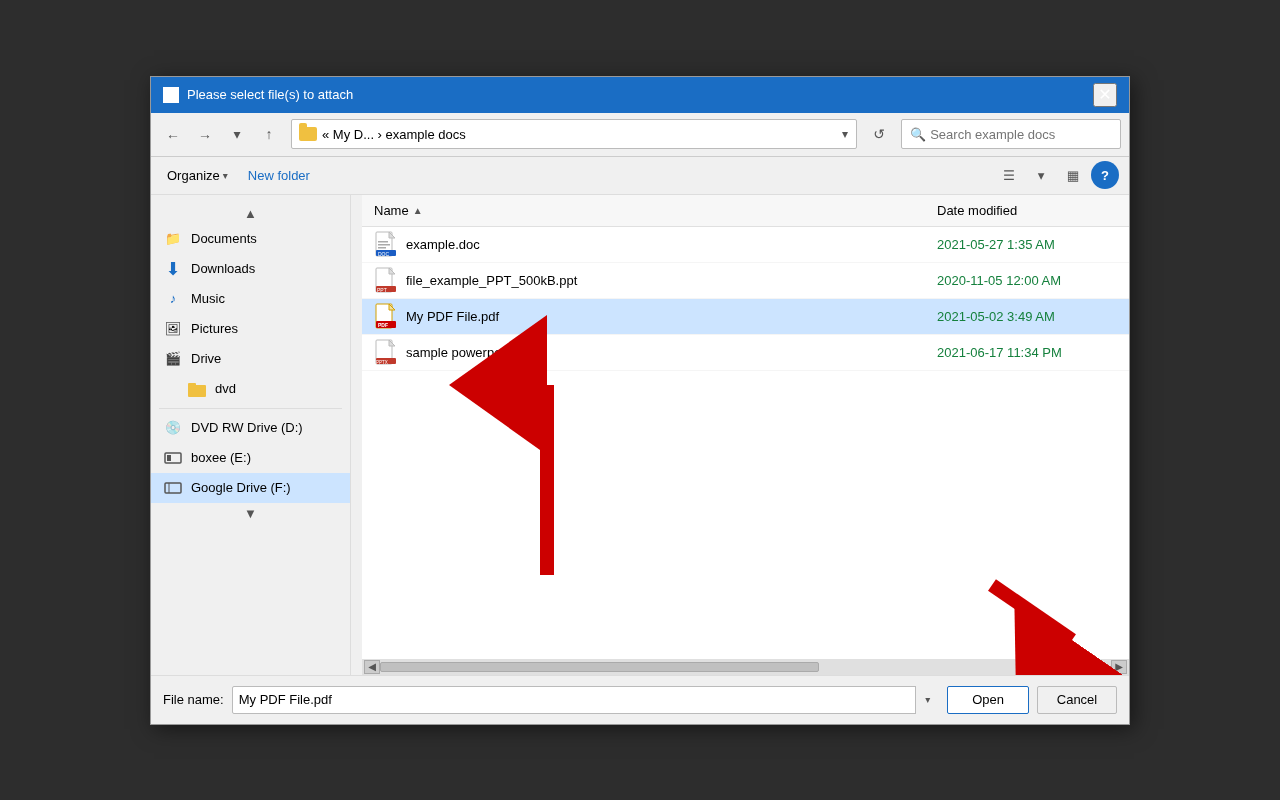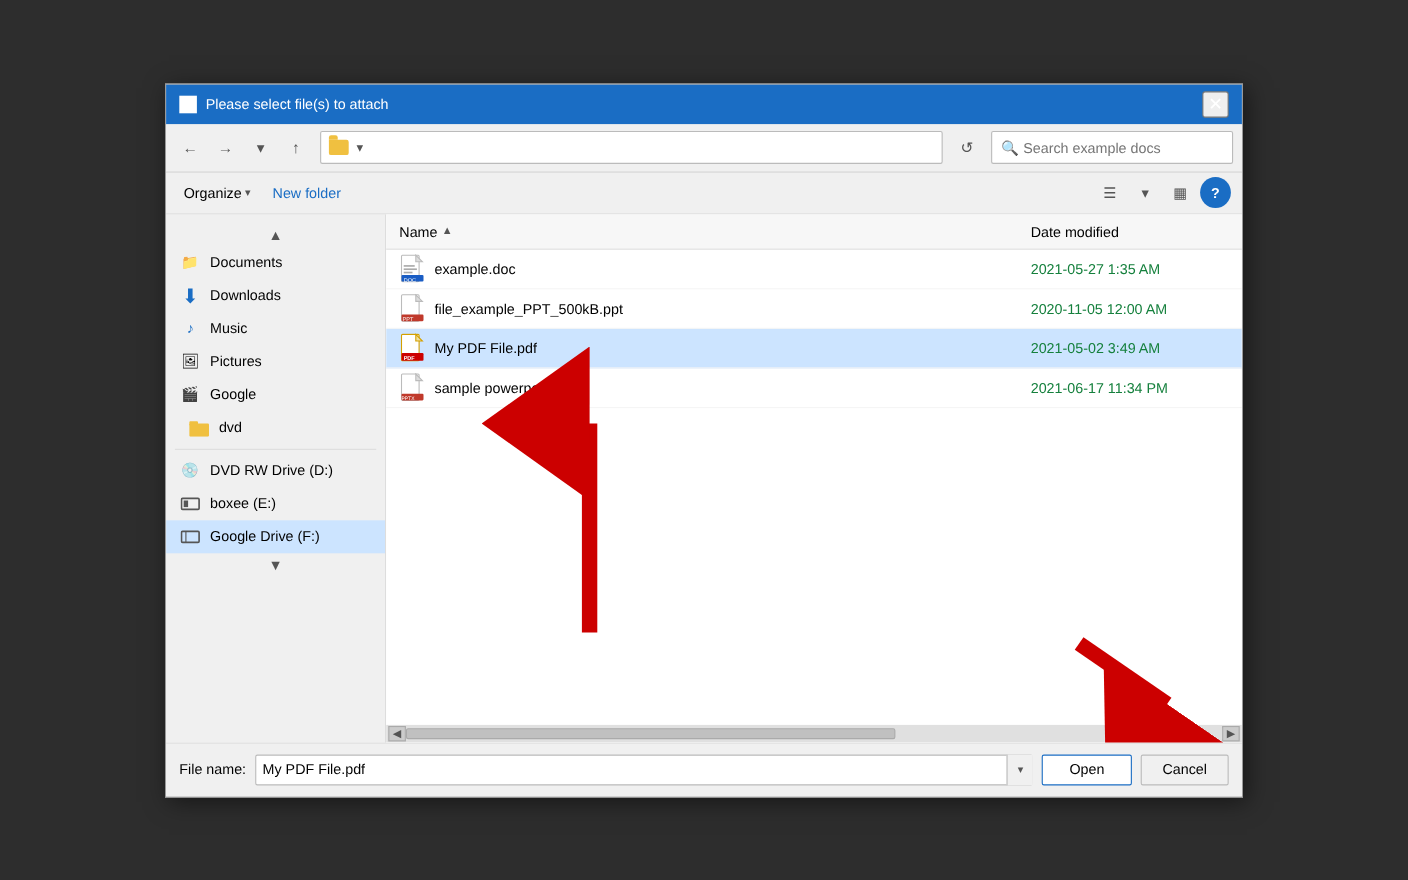--- a/index.html
+++ b/index.html
@@ -457,20 +457,21 @@
       cursor: pointer;
       border-radius: 2px;
       padding: 0 16px;
     }
 
     .file-pane-container {
       position: relative;
       flex: 1;
       display: flex;
       flex-direction: column;
+      margin-left: 11px;
     }
 
     
     .arrows-svg {
       position: absolute;
       top: 0; left: 0;
       width: 100%;
       height: 100%;
       pointer-events: none;
       z-index: 50;
@@ -501,20 +502,21 @@
   <div class="toolbar">
     <button class="nav-btn">←</button>
     <button class="nav-btn">→</button>
     <button class="nav-btn">▾</button>
     <button class="nav-btn">↑</button>
 
     <div class="address-bar">
       <div class="address-icon">
         <div class="folder-icon-sm"></div>
       </div>
+      <span class="address-text">« My D... › example docs</span>
       <span class="address-chevron">▾</span>
     </div>
 
     <button class="refresh-btn">↺</button>
 
     <div class="search-box">
       <span class="search-icon-span">🔍</span>
       <input class="search-input" type="text" placeholder="Search example docs" style="">
     </div>
   </div>
@@ -558,24 +560,24 @@
         <span>Music</span>
       </div>
 
       <div class="sidebar-item">
         <div class="sidebar-item-icon">🖼</div>
         <span>Pictures</span>
       </div>
 
       <div class="sidebar-item">
         <div class="sidebar-item-icon">🎬</div>
-        <span>Google</span>
-      </div>
-
-      <div class="sidebar-item" style="padding-left: 20px;">
+        <span>Drive</span>
+      </div>
+
+      <div class="sidebar-item" style="padding-left: 36px;">
         <div class="sidebar-item-icon" style="font-size:16px;">
           <svg width="18" height="16" viewBox="0 0 18 16">
             <rect x="0" y="4" width="18" height="12" rx="1" fill="#f0c040"></rect>
             <rect x="0" y="2" width="8" height="4" rx="1" fill="#f0c040"></rect>
           </svg>
         </div>
         <span>dvd</span>
       </div>
 
       <div class="sidebar-divider"></div>

